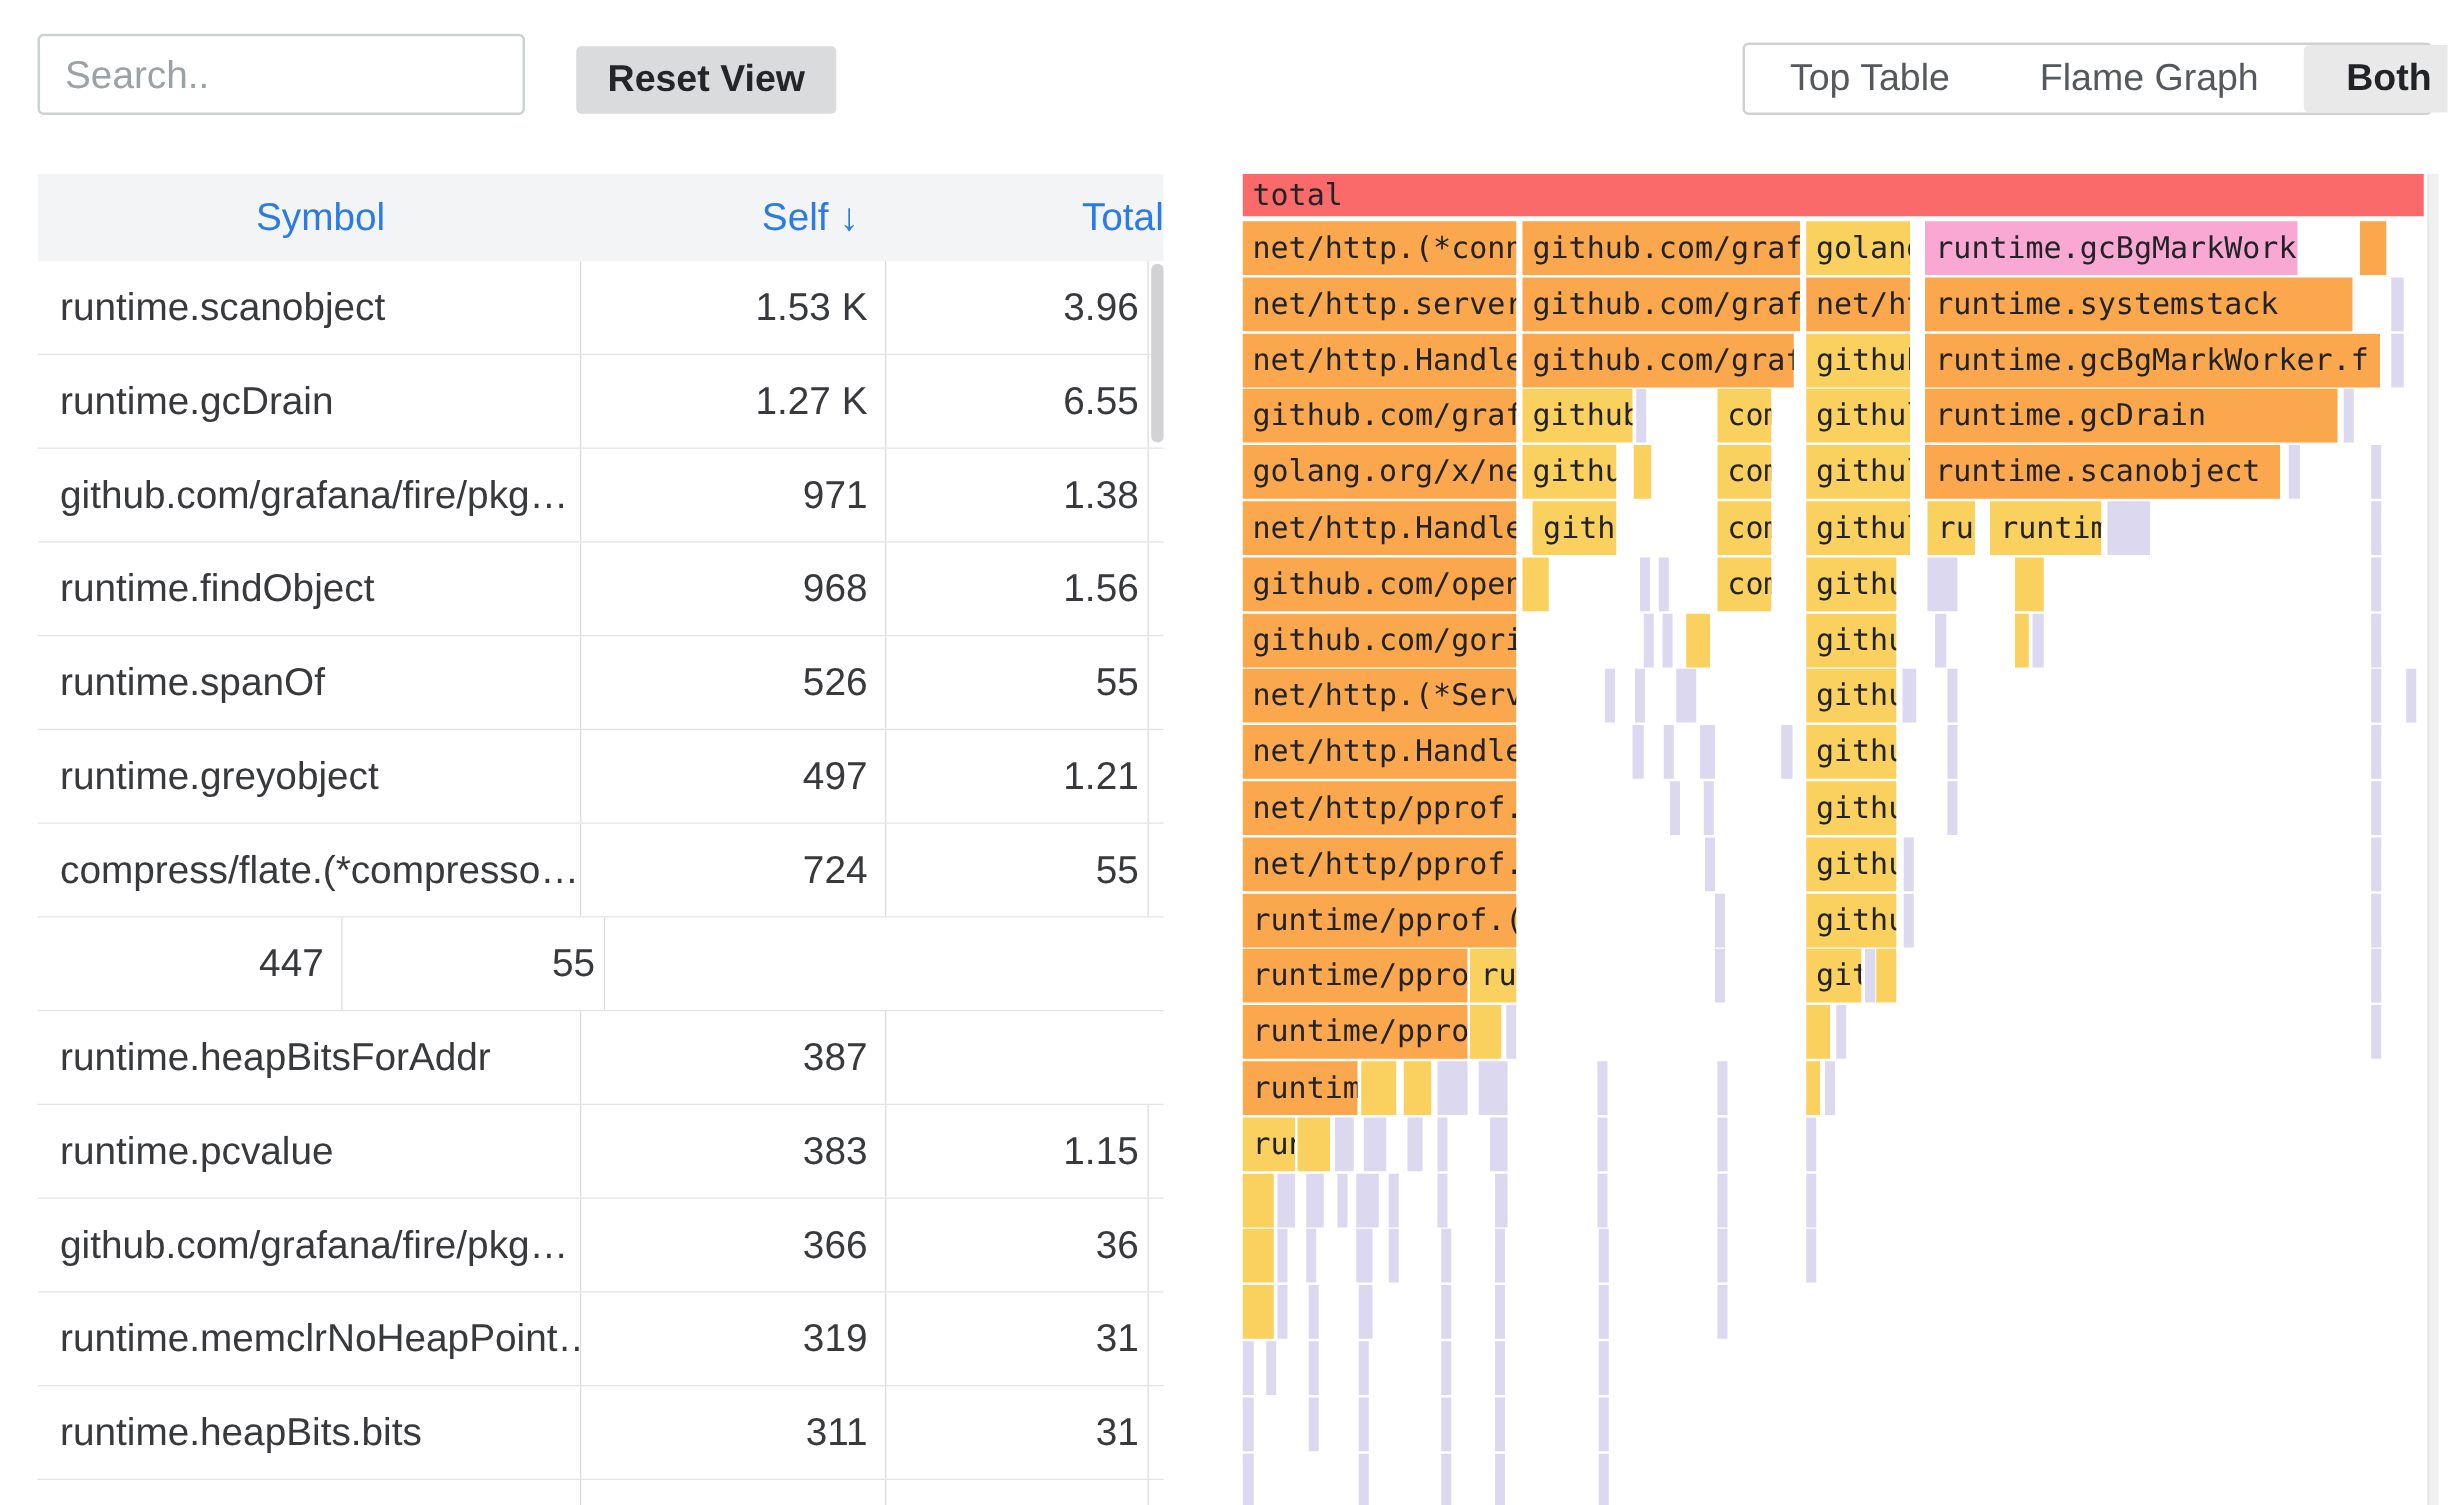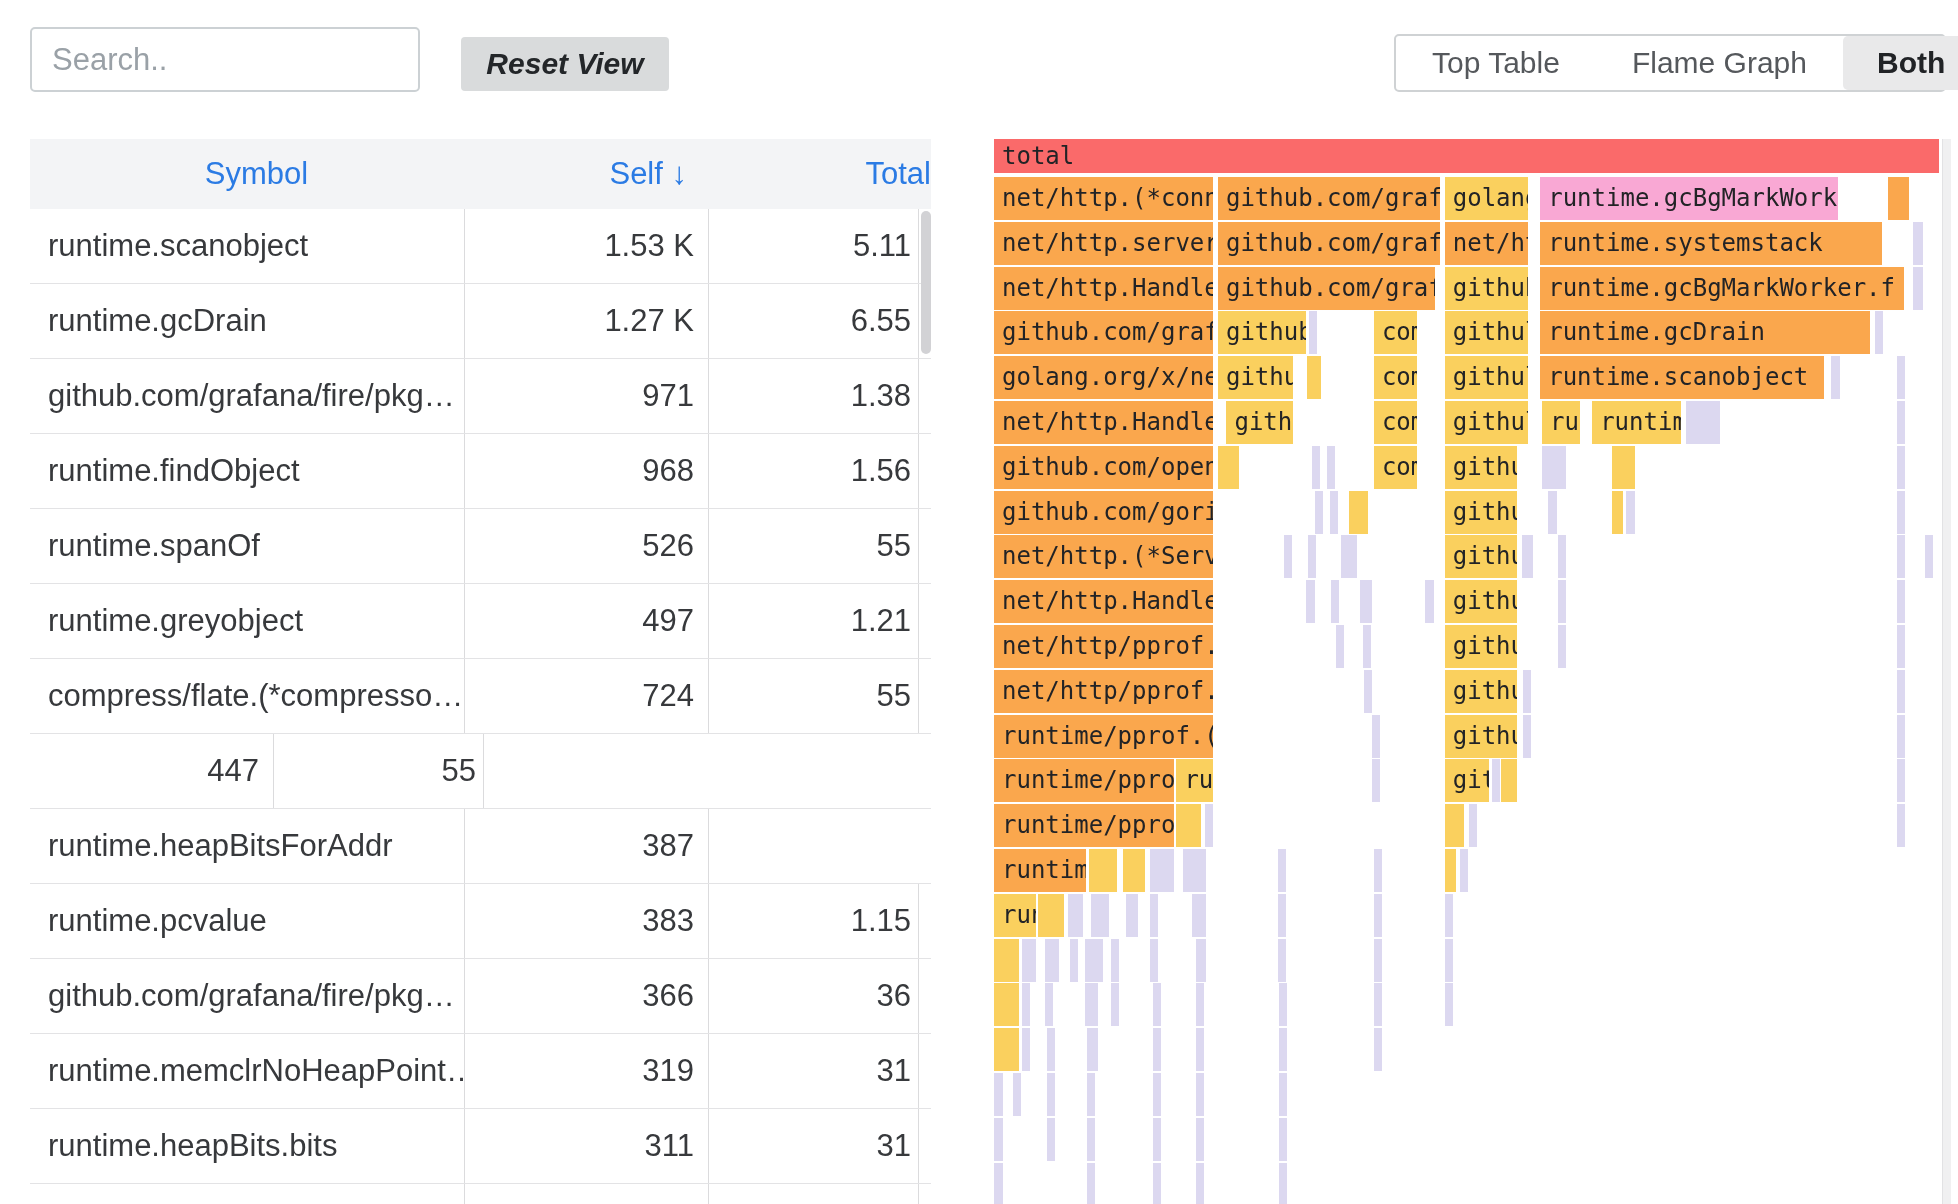--- a/index.html
+++ b/index.html
@@ -6,21 +6,21 @@
   body{width:1958px;height:1204px;position:relative;overflow:hidden;
        font-family:"Liberation Sans",sans-serif;color:#37393c;}
 
   
   .search-input{position:absolute;left:30px;top:27px;width:390px;height:65px;
     box-sizing:border-box;border:2px solid #ccd1d4;border-radius:5px;
     font-family:"Liberation Sans",sans-serif;font-size:31px;color:#333;padding:0 20px;outline:none;}
   .search-input::placeholder{color:#9aa1a7;}
   .reset-btn{position:absolute;left:461px;top:37px;width:208px;height:54px;
     background:#d9dbdc;border:none;border-radius:4px;
-    font-family:"Liberation Sans",sans-serif;font-size:30px;font-weight:600;color:#232629;cursor:pointer;font-style:italic;}
+    font-family:"Liberation Sans",sans-serif;font-size:30px;font-weight:600;color:#232629;cursor:pointer;}
   .toggle-group{position:absolute;left:1394px;top:34px;width:552px;height:58px;
     box-sizing:border-box;border:2px solid #cfd2d4;border-radius:5px;background:#fff;
     display:flex;align-items:stretch;}
   .toggle-opt{flex:0 0 auto;display:flex;align-items:center;justify-content:center;
     font-size:30px;color:#55585c;cursor:pointer;padding:0 36px;}
   .toggle-opt.selected{background:#e9e9ea;border-radius:5px;font-weight:700;color:#212326;padding:0 34px;}
 
   
   .table-panel{position:absolute;left:30px;top:139px;width:901px;height:1065px;overflow:hidden;}
   .thead{height:70px;background:#f3f4f6;display:flex;color:#2b7be4;font-size:31px;}
@@ -63,21 +63,21 @@
     <div class="th self">
       <span>Self</span>
       <span>↓</span>
     </div>
     <div class="th total">Total</div>
   </div>
   <div>
       <div class="trow">
         <div class="td sym">runtime.scanobject</div>
         <div class="td self">1.53 K</div>
-        <div class="td total">5.11</div>
+        <div class="td total">3.96</div>
       </div>
       <div class="trow">
         <div class="td sym">runtime.gcDrain</div>
         <div class="td self">1.27 K</div>
         <div class="td total">6.55</div>
       </div>
       <div class="trow">
         <div class="td sym">github.com/grafana/fire/pkg…</div>
         <div class="td self">971</div>
         <div class="td total">1.38</div>

